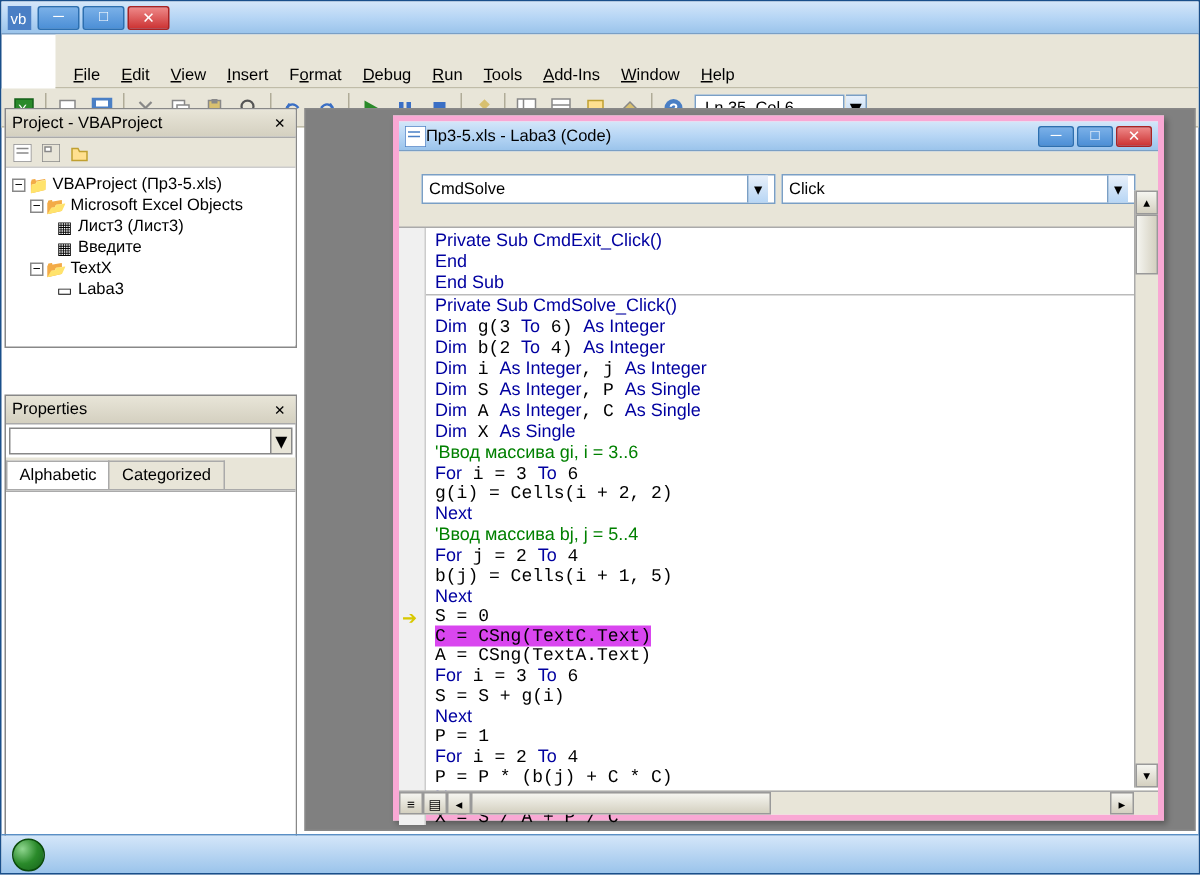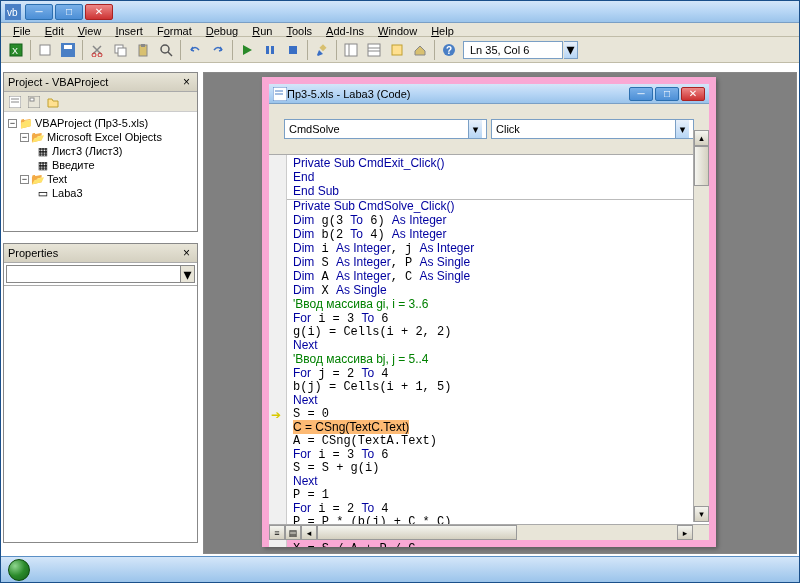--- a/index.html
+++ b/index.html
@@ -9,21 +9,21 @@
     .outer-window { background: #fff; position: absolute; inset: 0; border: 1px solid #1a4f8a; }
     .titlebar-outer { background: linear-gradient(to bottom, #d4e6f9 0%, #b7d6f5 50%, #9bc4eb 100%); height: 22px; display: flex; align-items: center; padding: 0 4px; border-bottom: 1px solid #7a9fc5; }
     .titlebar-outer .vb-icon { width: 16px; height: 16px; margin-right: 4px; }
     .titlebar-outer .title { font-size: 11px; color: #000; flex: 1; }
     .wincontrols { display: flex; gap: 2px; }
     .winbtn { width: 28px; height: 16px; display: flex; align-items: center; justify-content: center; border-radius: 2px; font-size: 10px; color: #fff; }
     .winbtn.min, .winbtn.max { background: linear-gradient(#7ab0e8,#4c8fd6); border: 1px solid #2c6fb0; }
     .winbtn.close { background: linear-gradient(#e88,#c33); border: 1px solid #a22; }
     
     
-    .menubar { background: #e8e5d8; height: 14px; display: flex; align-items: flex-start; padding: 0 6px; gap: 2px; border-bottom: 1px solid #c0bca8; }
+    .menubar { background: #e8e5d8; height: 36px; display: flex; align-items: flex-end; padding: 0 6px; gap: 2px; border-bottom: 1px solid #c0bca8; margin-left: 36px; }
     .menuitem { font-size: 11px; padding: 2px 6px; }
     .menuitem u { text-decoration: underline; }
     .askbox { margin-left: auto; }
     .askbox input { width: 130px; font-size: 11px; padding: 1px 4px; border: 1px solid #7a9fc5; color: #888; }
     
     
     .toolbar { background: #e8e5d8; height: 26px; display: flex; align-items: center; padding: 0 4px; gap: 1px; border-bottom: 1px solid #c0bca8; }
     .tbtn { width: 22px; height: 22px; display: flex; align-items: center; justify-content: center; border: 1px solid transparent; }
     .tsep { width: 1px; height: 20px; background: #b0ac98; margin: 0 2px; }
     .lncol { border: 1px solid #7a9fc5; background: #fff; padding: 1px 6px; font-size: 11px; min-width: 100px; height: 18px; display: flex; align-items: center; margin-left: 2px; text-align: center;}
@@ -37,45 +37,45 @@
     .proj-toolbar .tbtn{width:18px;height:18px;}
     .tree { font-size: 11px; padding: 4px; overflow:auto; height: calc(100% - 40px); background:#fff;}
     .tree .node { display:flex; align-items:center; gap:2px; padding:1px 0;}
     .tree .ic { width:14px; height:12px; display:inline-flex; align-items:center; justify-content:center; }
     .tree .boxminus { border:1px solid #888; width:9px; height:9px; font-size:9px; line-height:7px; text-align:center; background:#fff;}
     .tree .ind1 { padding-left: 12px; }
     .tree .ind2 { padding-left: 28px; }
     .tree .bold { font-weight: normal; }
     
     
-    .props-panel { position: absolute; left: 2px; top: 242px; width: 195px; height: 300px; background: #fff; border: 1px solid #888; }
+    .props-panel { position: absolute; left: 2px; top: 262px; width: 195px; height: 300px; background: #fff; border: 1px solid #888; }
     .props-tabs { display:flex; font-size:11px; border-bottom:1px solid #aaa; background:#e8e5d8;}
     .props-tab { padding: 3px 8px; border:1px solid #aaa; border-bottom:0; background:#fff; margin-right:-1px; margin-top:2px;}
     .props-tab.inactive { background:#e8e5d8; }
     .props-grid { height: calc(100% - 60px); background:#fff; border-top:1px solid #aaa;}
     .props-combo{ background:#fff; border:1px solid #888; margin:2px; height:18px; display:flex; align-items:center;}
     .props-combo .dd{margin-left:auto; width:14px; background:#e8e5d8;border-left:1px solid #888;height:100%;display:flex;align-items:center;justify-content:center;}
     
     
     .mdi { position: absolute; left: 202px; top: 71px; right: 2px; bottom: 28px; background: #808080; border: 1px solid #888; }
     
     
-    .codewin { position: absolute; left: 58px; top: 4px; width: 454px; height: 470px; background: #fff; border: 7px solid #f9a8d4; box-shadow: 2px 2px 4px rgba(0,0,0,0.3);}
+    .codewin { position: absolute; left: 58px; top: 4px; width: 514px; height: 470px; background: #fff; border: 4px solid #f9a8d4; box-shadow: 2px 2px 4px rgba(0,0,0,0.3);}
     .codewin .titlebar-inner { background: linear-gradient(to bottom, #d4e6f9 0%, #b7d6f5 50%, #9bc4eb 100%); height: 20px; display: flex; align-items: center; padding: 0 4px; border-bottom:1px solid #7a9fc5;}
     .titlebar-inner .title { font-size: 11px; flex:1;}
     .titlebar-inner .winbtn{width:24px;height:14px;}
     .combos { display:flex; padding:15px; gap:4px; background:#e8e5d8; border-bottom:1px solid #aaa;}
     .combo { flex:1; background:#fff; border:1px solid #7a9fc5; height:20px; display:flex; align-items:center; padding:0 4px; font-size:11px;}
     .combo .dd{margin-left:auto; width:14px; height:18px;background:linear-gradient(#e8f0fa,#b7d6f5);border-left:1px solid #7a9fc5;display:flex;align-items:center;justify-content:center;}
     .code-area { position:relative; height: calc(100% - 64px); overflow:hidden;}
     .code-margin{ position:absolute; left:0;top:0;bottom:0; width:18px; background:#f0f0f0; border-right:1px solid #ccc;}
     .code-body { position:absolute; left:18px; right:16px; top:0; bottom:0; padding:2px 6px; font-family: 'Courier New', monospace; font-size: 12px; line-height: 13px; white-space: pre; overflow:hidden;}
     .code-body .kw { color: #0000a0; }
     .code-body .cm { color: #008000; }
-    .code-body .hl { background: #fdba74; }
+    .code-body .hl { background: #d946ef; font-family: Liberation Mono, monospace; }
     .code-body .sepline{ border-top:1px solid #bbb; margin:0 -6px; height:1px;}
     .arrow-bp{ position:absolute; left:2px; color:#d8c800; font-size:12px;}
     .vscroll { position:absolute; right:0; top:46px; bottom:18px; width:16px; background:#e8e5d8; border-left:1px solid #aaa;}
     .vscroll .up,.vscroll .down{height:16px;background:linear-gradient(#f5f5f0,#d4d0c0);border:1px solid #999;display:flex;align-items:center;justify-content:center;font-size:9px;}
     .vscroll .down{position:absolute;bottom:0;left:0;right:0;}
     .vscroll .thumb{position:absolute;top:16px;left:0;right:0;height:40px;background:linear-gradient(90deg,#f5f5f0,#d4d0c0);border:1px solid #999;}
     .hscroll { position:absolute; left:0; right:0; bottom:0; height:16px; background:#e8e5d8; border-top:1px solid #aaa; display:flex;}
     .hscroll .viewbtn{width:16px;border:1px solid #999;background:linear-gradient(#f5f5f0,#d4d0c0);display:flex;align-items:center;justify-content:center;font-size:9px;}
     .hscroll .left,.hscroll .right{width:16px;border:1px solid #999;background:linear-gradient(#f5f5f0,#d4d0c0);display:flex;align-items:center;justify-content:center;font-size:9px;}
     .hscroll .track{flex:1;position:relative;}
@@ -277,37 +277,41 @@
           <span class="ic">▦</span>
           <span>Лист3 (Лист3)</span>
         </div>
       <div class="node ind2">
           <span class="ic">▦</span>
           <span>Введите</span>
         </div>
       <div class="node ind1">
           <span class="boxminus">−</span>
           <span class="ic">📂</span>
-          <span>Text</span>
+          <span>TextX</span>
         </div>
       <div class="node ind2">
           <span class="ic">▭</span>
           <span>Laba3</span>
         </div>
     </div>
   </div>
 
   <div class="props-panel">
     <div class="panel-title">
       <span>Properties</span>
       <span class="x">×</span>
     </div>
     <div class="props-combo">
         <span class="dd">▾</span>
       </div>
+    <div class="props-tabs">
+      <div class="props-tab">Alphabetic</div>
+      <div class="props-tab inactive">Categorized</div>
+    </div>
     <div class="props-grid"></div>
   </div>
 
   <div class="mdi">
     <div class="codewin">
       <div class="titlebar-inner">
         <span class="vb-icon" style="width:14px;height:14px;"><svg width="14" height="14">
               <rect width="14" height="14" fill="#fff" stroke="#4a7fc5"></rect>
               <line x1="2" y1="4" x2="10" y2="4" stroke="#4a7fc5"></line>
               <line x1="2" y1="7" x2="10" y2="7" stroke="#4a7fc5"></line>

